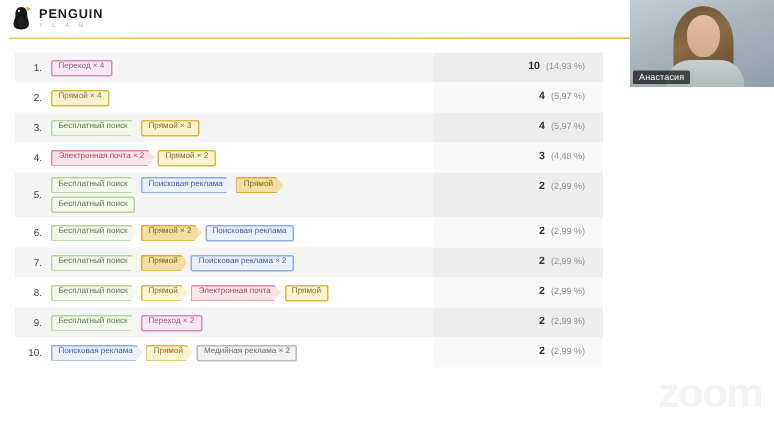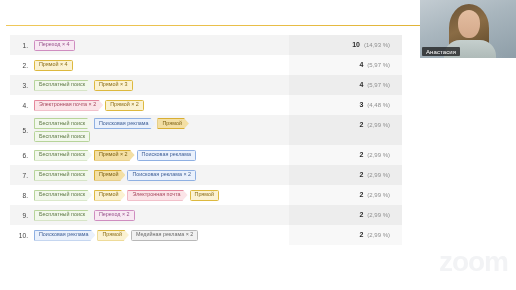--- a/index.html
+++ b/index.html
@@ -212,20 +212,34 @@
     padding: 1.5px 4px;
     border-radius: 1px;
     letter-spacing: 0.1px;
   }
 </style>
 </head>
 <body>
 
 <div id="slide">
 
+  <div id="logo-block">
+    <div id="logo-mark">
+      <svg width="13" height="16" viewBox="0 0 13 16">
+        <path d="M6.2 0.6 C3.6 0.6 2.2 2.8 2.3 5.6 C2.4 8.4 1.0 9.6 1.0 12.0 C1.0 14.4 3.0 15.6 6.2 15.6 C9.4 15.6 11.3 14.3 11.3 11.9 C11.3 9.5 10.0 8.3 10.1 5.5 C10.2 2.7 8.8 0.6 6.2 0.6 Z" fill="#161616"></path>
+        <path d="M6.3 6.6 C7.6 6.6 8.6 8.4 8.6 10.6 C8.6 12.8 7.6 14.2 6.3 14.2 C5.0 14.2 4.0 12.8 4.0 10.6 C4.0 8.4 5.0 6.6 6.3 6.6 Z" fill="#2b2b2b" opacity="0.55"></path>
+        <circle cx="4.6" cy="3.3" r="0.75" fill="#ffffff"></circle>
+        <path d="M9.2 1.2 C10.4 0.6 11.6 1.0 11.9 1.9 C12.1 2.6 11.4 3.2 10.6 3.0 Z" fill="#e8a020"></path>
+      </svg>
+    </div>
+    <div id="logo-text-wrap">
+      <div id="logo-word">PENGUIN</div>
+      <div id="logo-sub">T E A M</div>
+    </div>
+  </div>
 
   <div id="gold-rule"></div>
 
   <div id="paths-table">
       <div class="prow alt">
         <div class="rank">1.</div>
         <div class="chips-cell">
           <div class="chip-line">
             <span class="chip c-purple">Переход × 4</span>
           </div>

